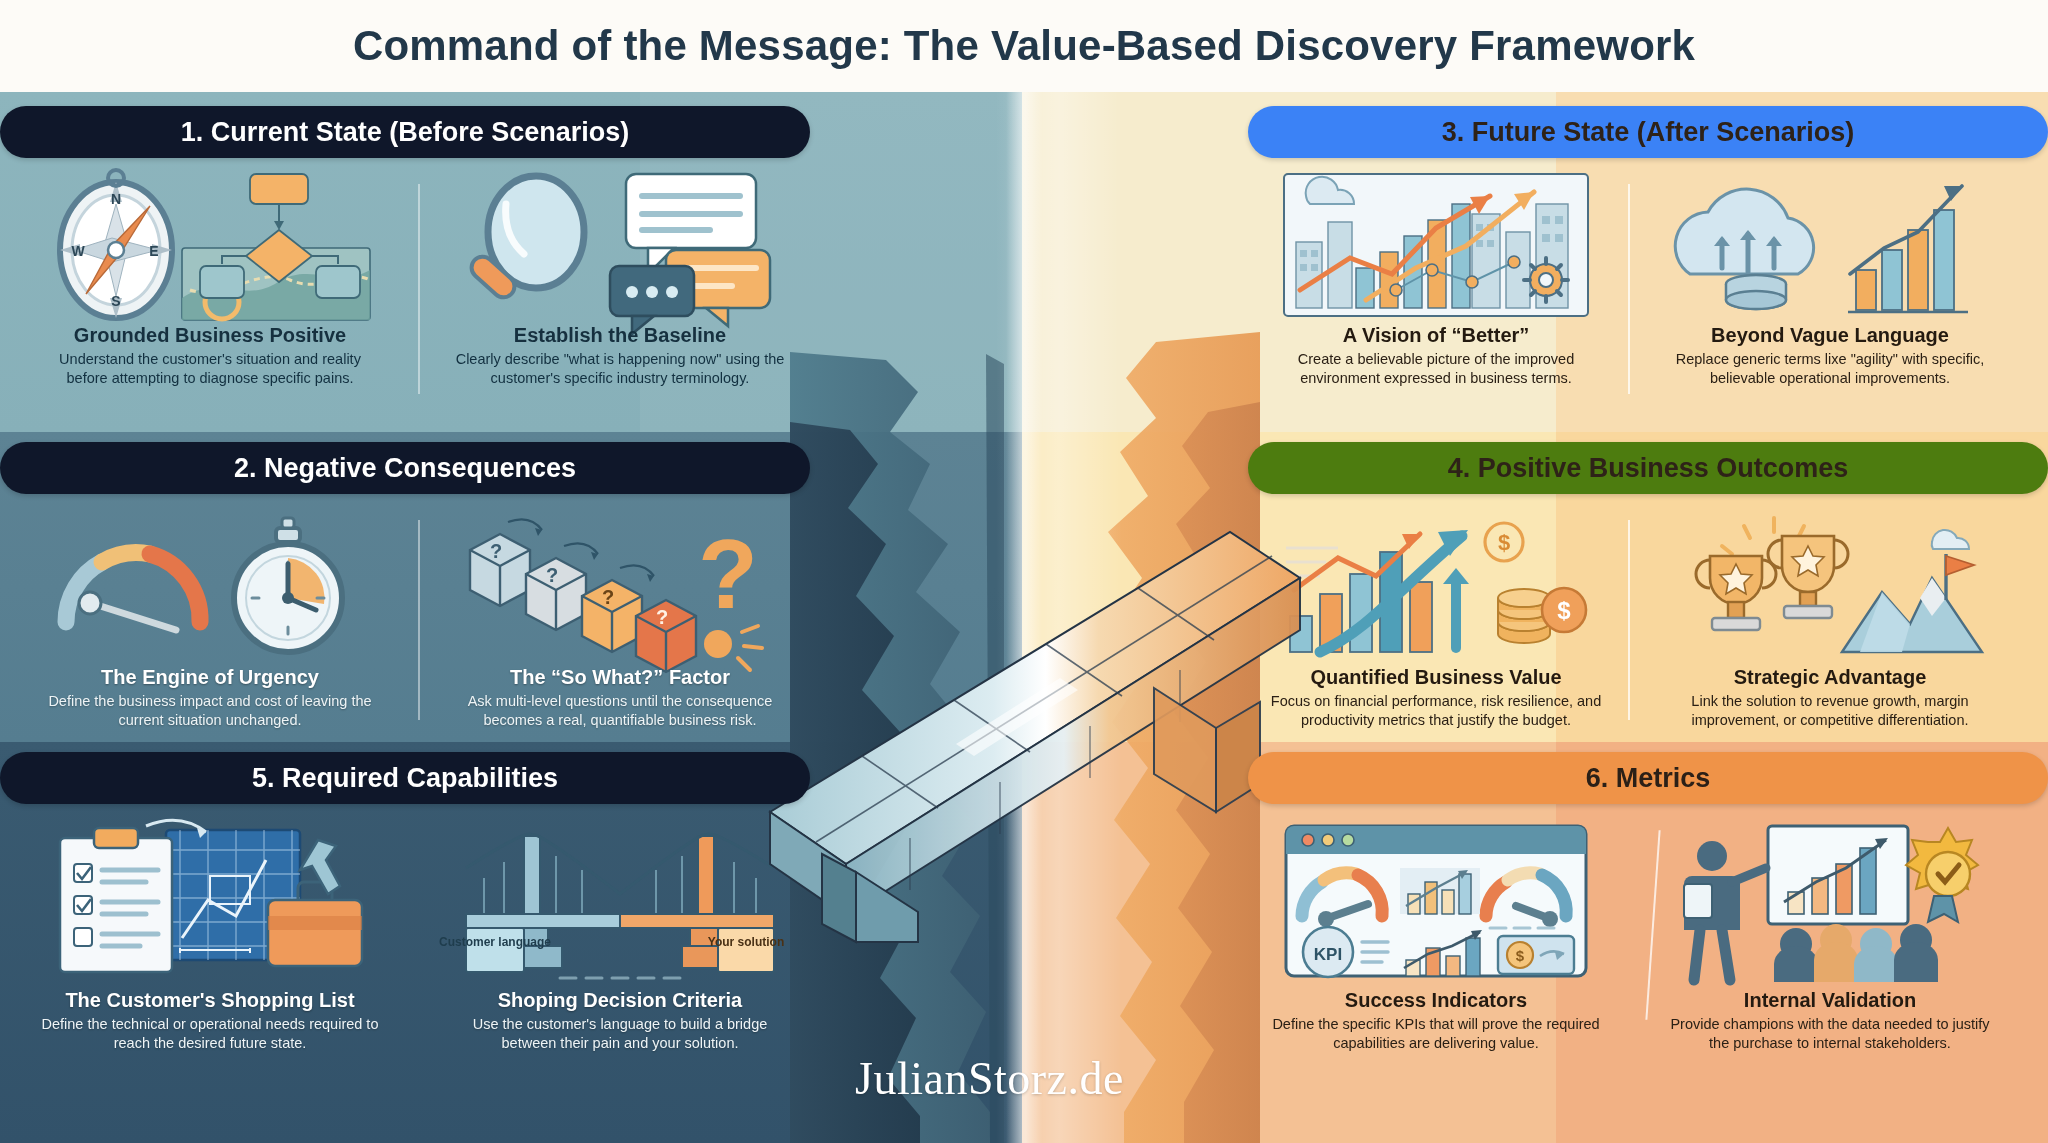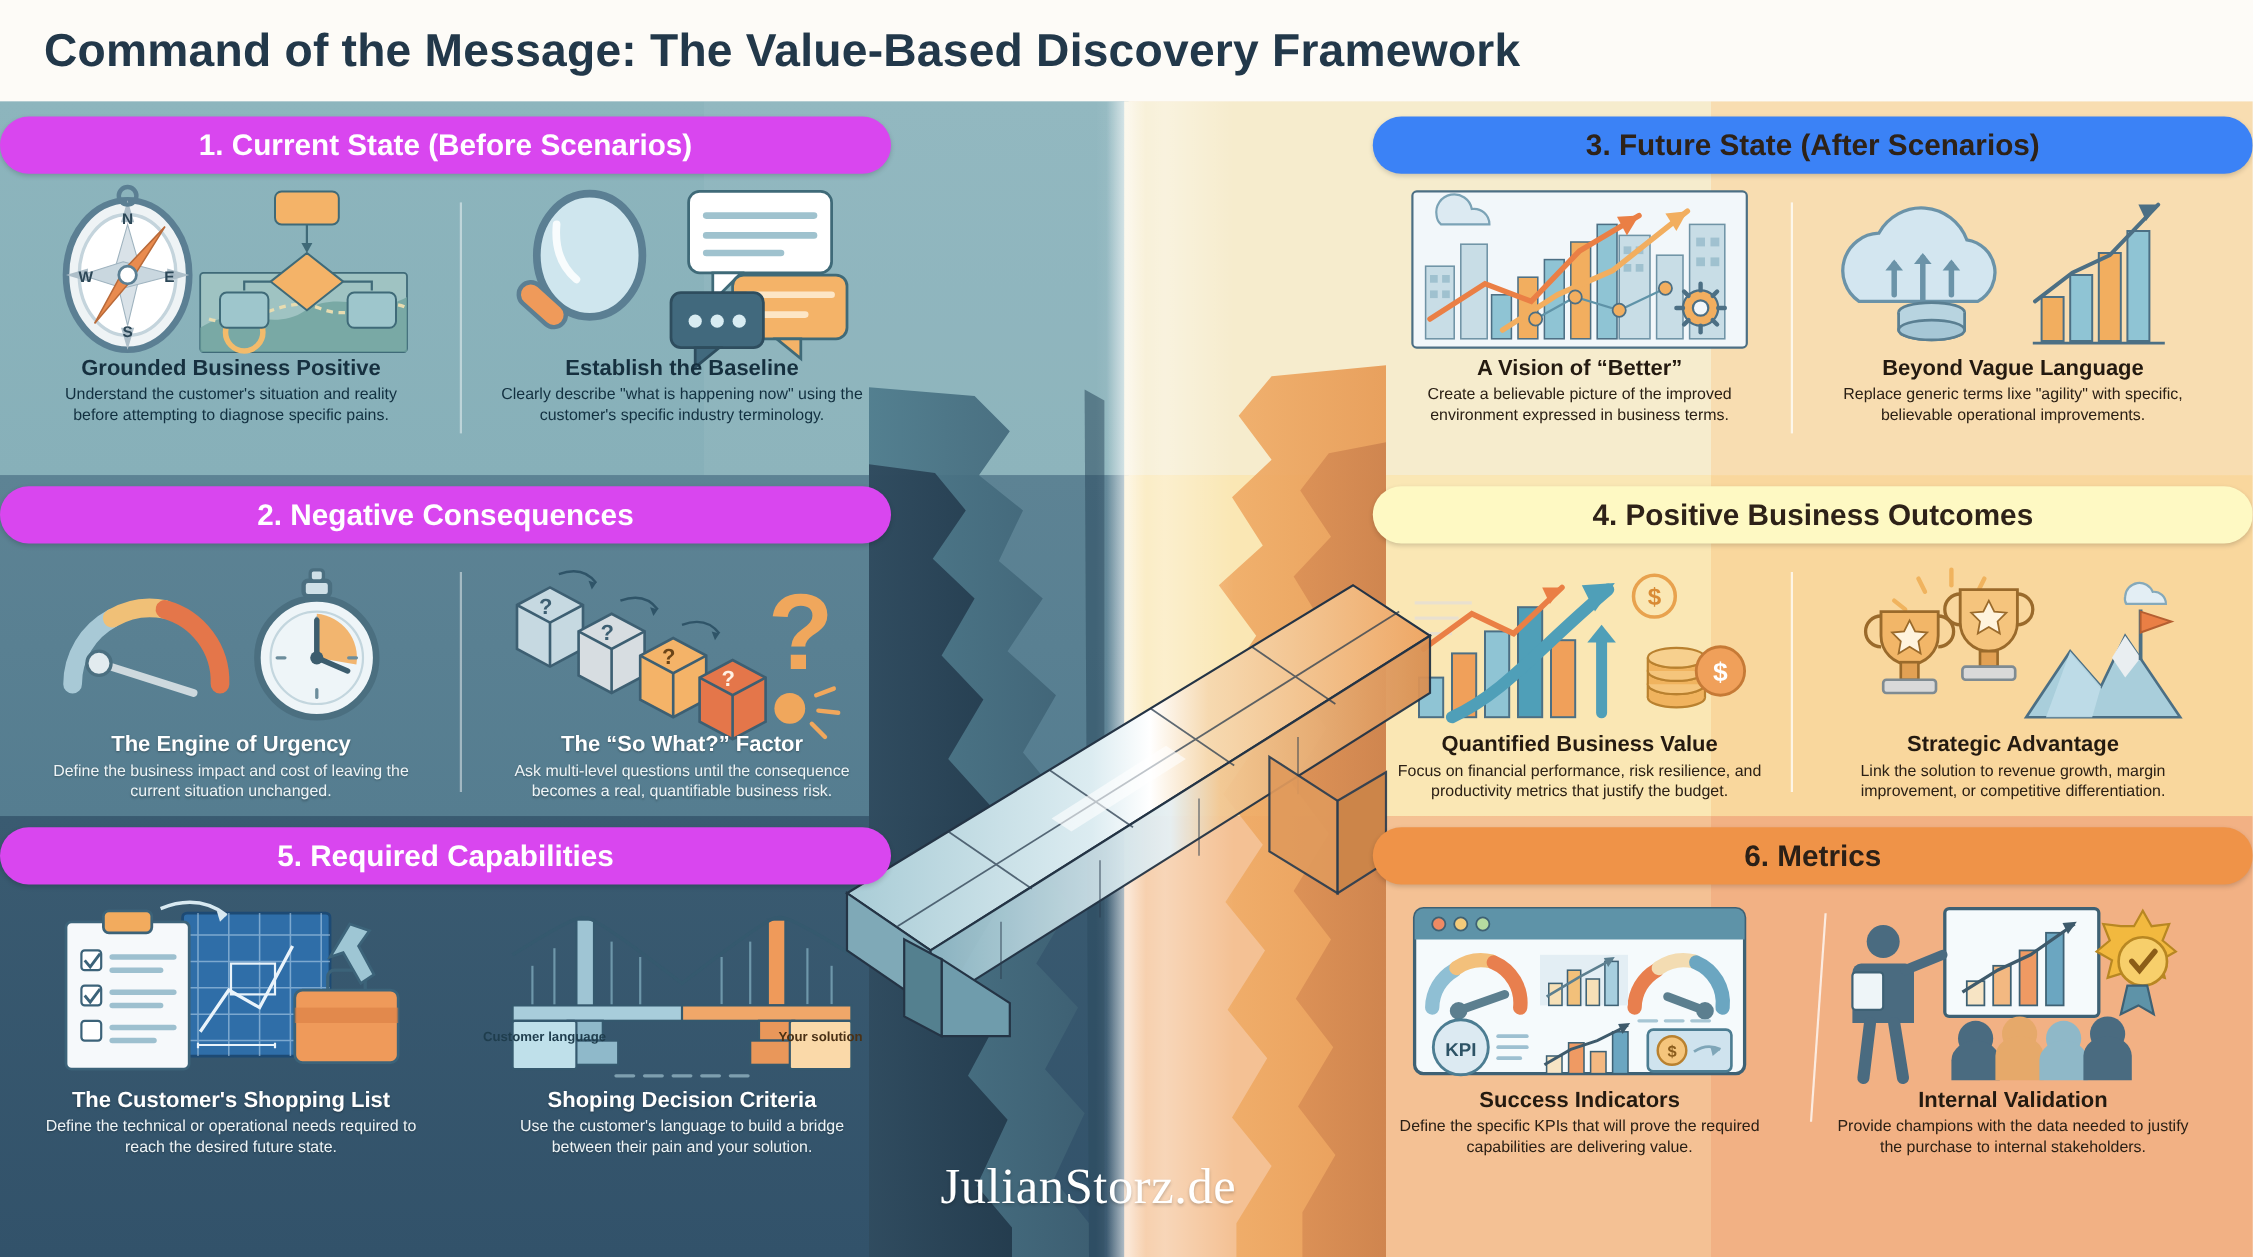--- a/index.html
+++ b/index.html
@@ -10,21 +10,21 @@
   }
   #infographic {
     position: relative; width: 2048px; height: 1143px;
     background: #fdfbf7; overflow: hidden;
   }
 
   
   .title-bar {
     position: absolute; left: 0; top: 0; width: 2048px; height: 92px;
     background: #fdfbf7;
-    display: flex; align-items: center; z-index: 40; padding-left: 40px;
+    display: flex; align-items: center; justify-content: center; z-index: 40;
   }
   .title-text {
     font-size: 42px; font-weight: bold; color: #22384a;
     letter-spacing: .2px; white-space: nowrap;
   }
 
   
   .canvas { position: absolute; left: 0; top: 92px; width: 2048px; height: 1051px; overflow: hidden; }
 
   
@@ -67,23 +67,23 @@
   .sub { position: absolute; top: 0; height: 100%; }
 
   
   .pill {
     position: absolute; height: 52px; border-radius: 26px;
     display: flex; align-items: center; justify-content: center;
     font-size: 27px; font-weight: bold; z-index: 20;
     box-shadow: 0 2px 5px rgba(0,0,0,.17);
     white-space: nowrap;
   }
-  .pill-dark { background: #d946ef; color: #ffffff; text-align: center; }
+  .pill-dark { background: #0f172a; color: #ffffff; text-align: center; }
   .pill-o1   { background: #3b82f6; color: #2e2218; }
-  .pill-o2   { background: #fef9c3; color: #2e2218; }
+  .pill-o2   { background: #4d7c0f; color: #2e2218; }
   .pill-o3   { background: #ef9348; color: #2b2017; }
 
   
   .cell { position: absolute; display: flex; flex-direction: column; align-items: center; }
   .cell-art {
     width: 330px; height: 150px;
     display: flex; align-items: center; justify-content: center;
   }
   .cell-art.tall { height: 165px; }
   .cell-h {

